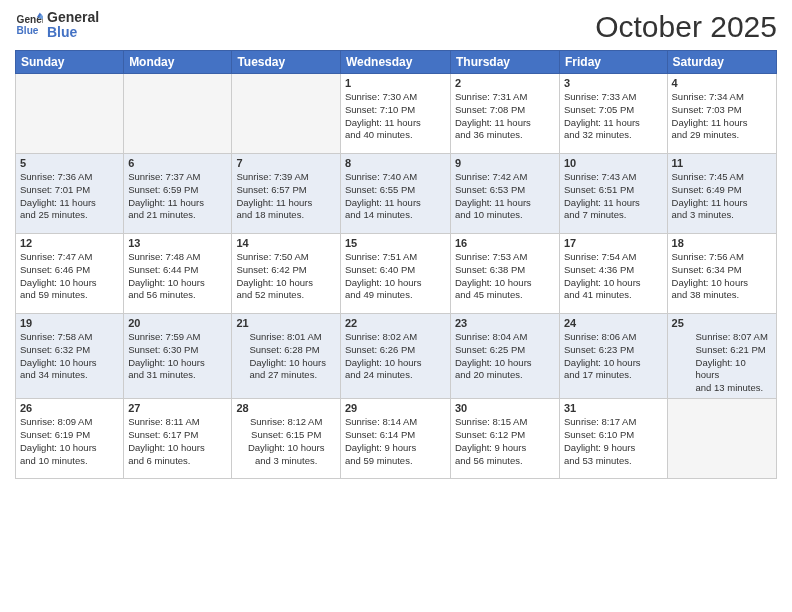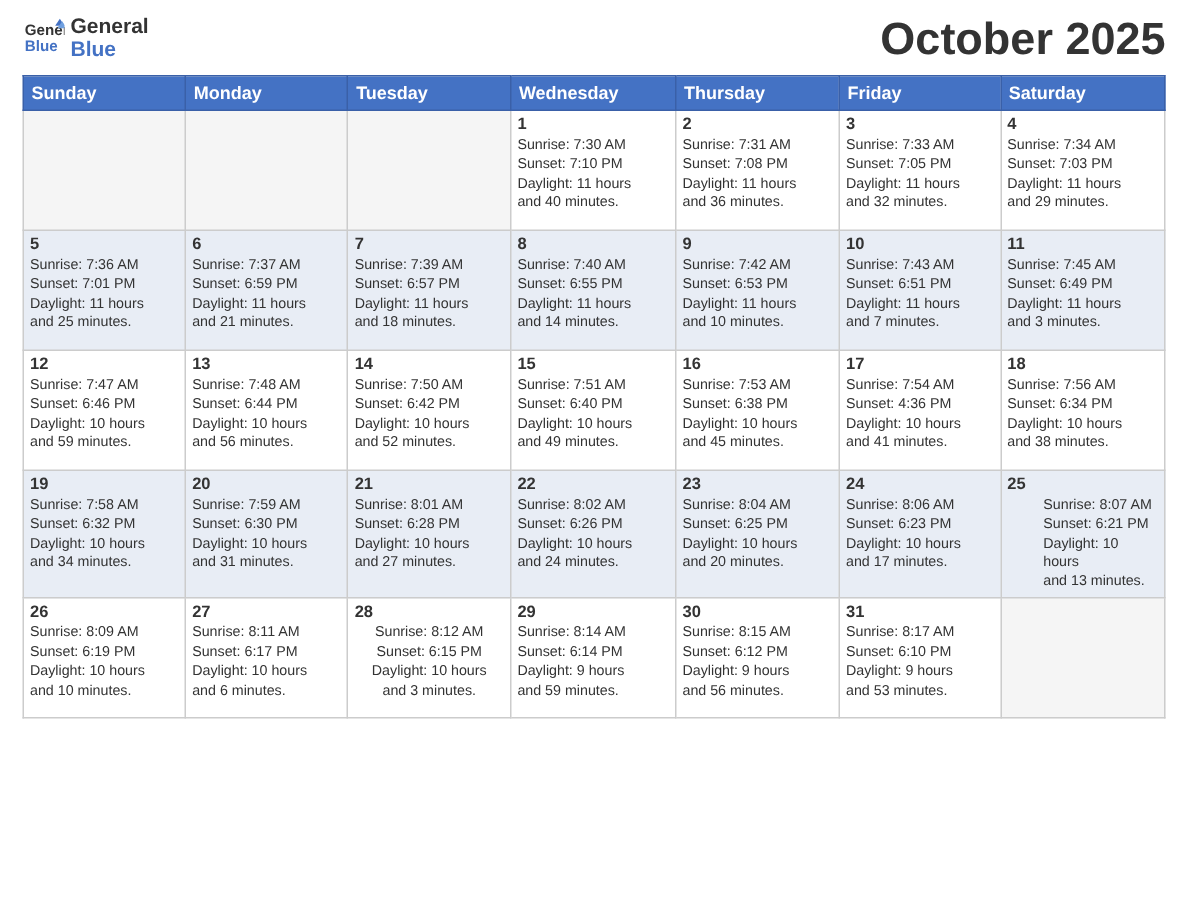--- a/index.html
+++ b/index.html
@@ -43,21 +43,21 @@
     }
     .logo-icon {
       width: 28px;
       height: 28px;
     }
     .title-area {
       text-align: right;
     }
     .month-title {
       font-size: 30px;
-      font-weight: bold;
+      font-weight: normal;
       color: #333;
     }
     .location {
       font-size: 14px;
       color: #555;
     }
     .calendar {
       width: 100%;
       border-collapse: collapse;
     }
@@ -274,21 +274,21 @@
           </td>
           <td>
             <div class="day-num">20</div>
             <div class="day-info" style="white-space: pre-line;">Sunrise: 7:59 AM
 Sunset: 6:30 PM
 Daylight: 10 hours
 and 31 minutes.</div>
           </td>
           <td>
             <div class="day-num">21</div>
-            <div class="day-info" style="white-space: pre-line;">Sunrise: 8:01 AM
+            <div class="day-info" style="white-space: pre-line; margin-left: 13px;">Sunrise: 8:01 AM
 Sunset: 6:28 PM
 Daylight: 10 hours
 and 27 minutes.</div>
           </td>
           <td>
             <div class="day-num">22</div>
             <div class="day-info" style="white-space: pre-line;">Sunrise: 8:02 AM
 Sunset: 6:26 PM
 Daylight: 10 hours
 and 24 minutes.</div>

